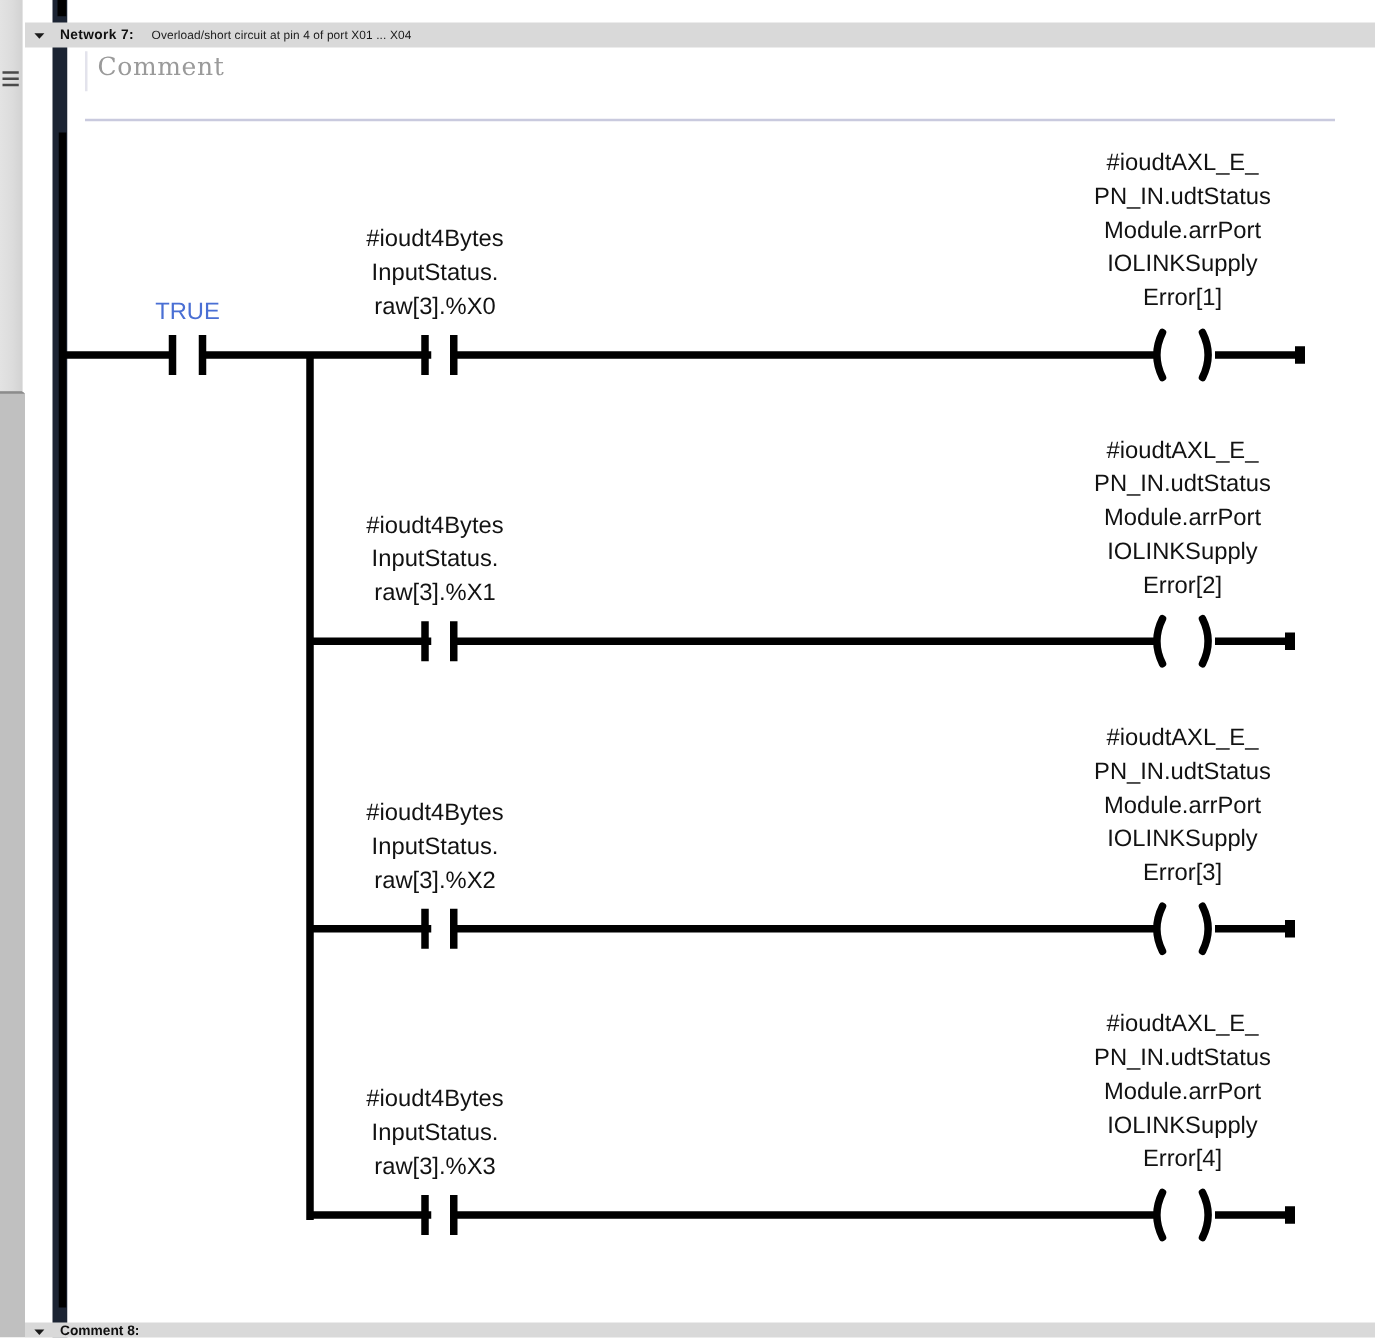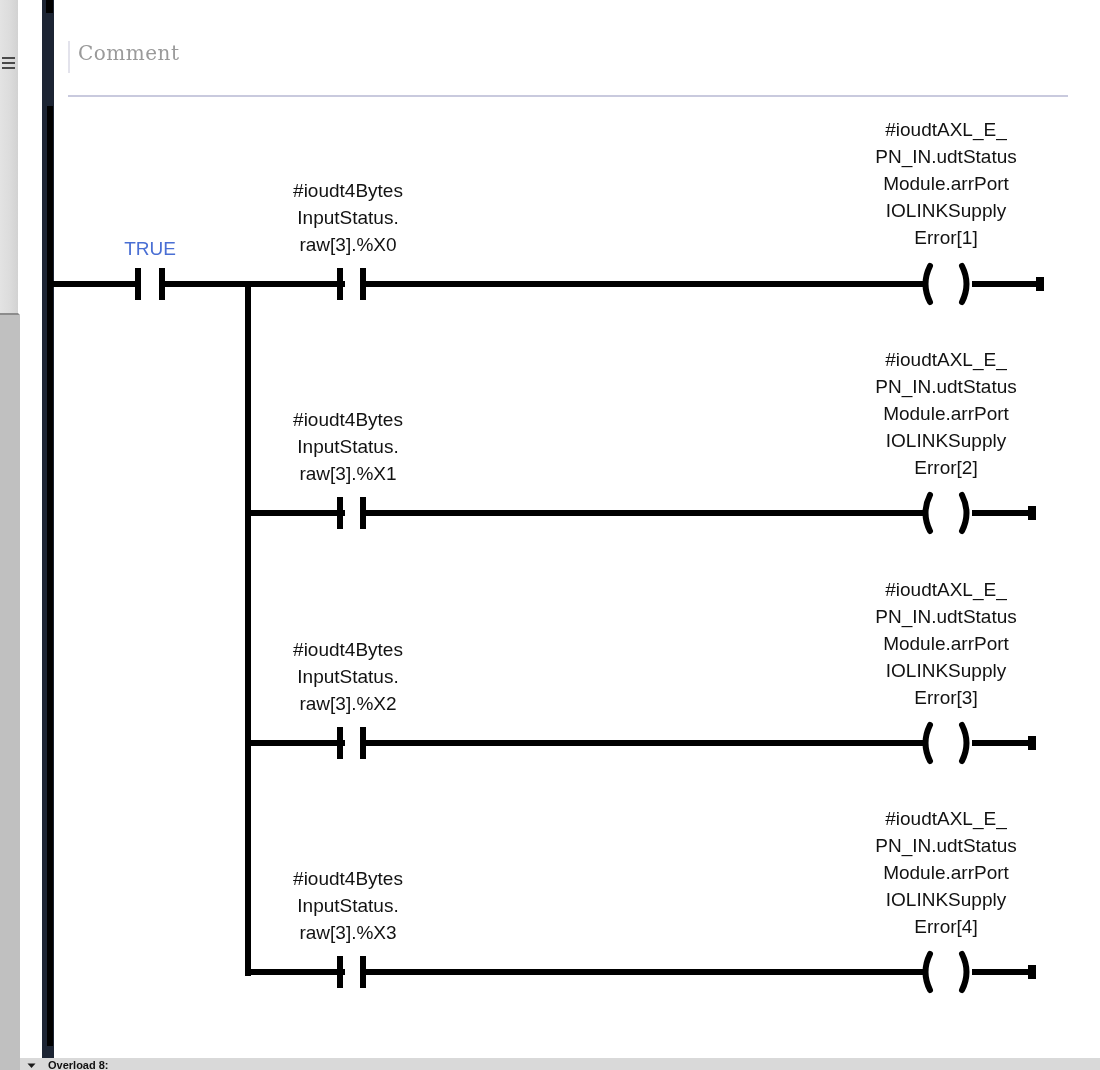--- a/index.html
+++ b/index.html
@@ -165,20 +165,29 @@
       </div>
     </div>
   </div>
 
   <div class="gutter"></div>
   <div class="navy-rail"></div>
   <div class="canvas"></div>
 
   <div class="prev-rail-mark"></div>
 
+  <div class="net-header">
+    <div class="net-collapse">
+      <svg width="11" height="11" viewBox="0 0 11 11" aria-hidden="true">
+        <polygon points="1.5,3.5 9.5,3.5 5.5,8" fill="#1a1a1a"></polygon>
+      </svg>
+    </div>
+    <div class="net-label">Network 7:</div>
+    <div class="net-title">Overload/short circuit at pin 4 of port X01 ... X04</div>
+  </div>
 
   <div class="comment-wrap">
     <span class="comment-text">Comment</span>
   </div>
 
   <div class="comment-sep"></div>
 
   <svg class="ladder" viewBox="0 0 1100 1070">
 
     <rect x="47" y="106" width="6" height="940" fill="#000000"></rect>
@@ -270,16 +279,16 @@
     <text class="lbl" x="946" y="933">Error[4]</text>
 
   </svg>
 
   <div class="next-net-header">
     <div class="next-net-collapse">
       <svg width="11" height="11" viewBox="0 0 11 11" aria-hidden="true">
         <polygon points="1.5,3.5 9.5,3.5 5.5,8" fill="#1a1a1a"></polygon>
       </svg>
     </div>
-    <div class="next-net-label">Overload 8:</div>
+    <div class="next-net-label">Comment 8:</div>
   </div>
 
 </div>
 
 </body></html>

